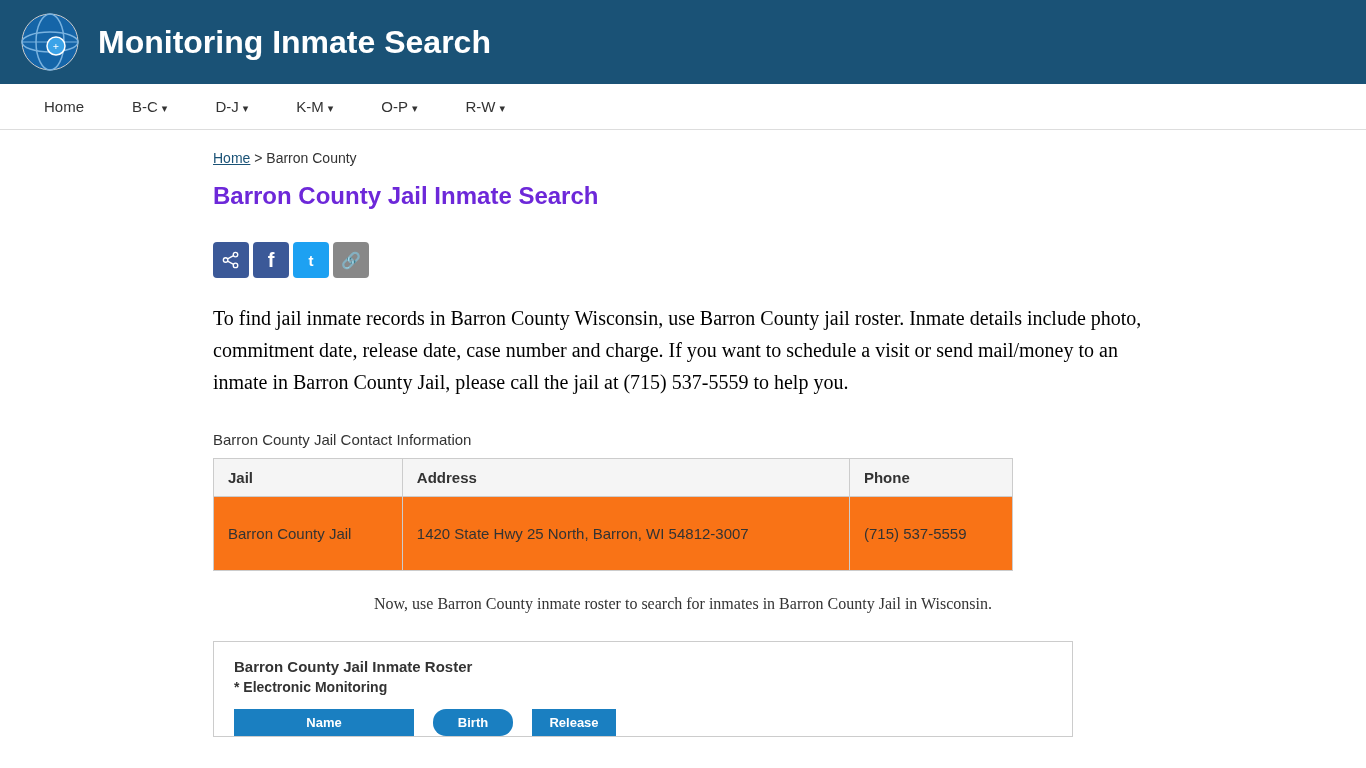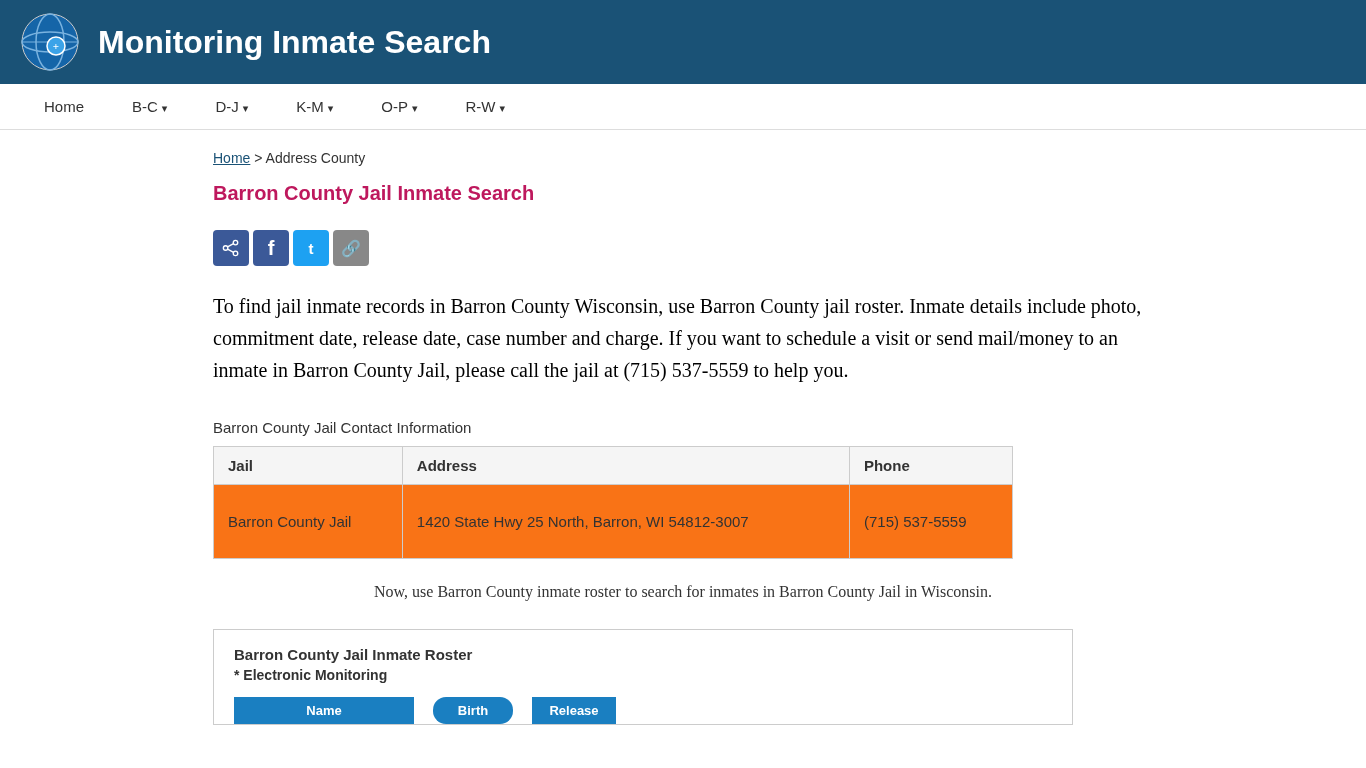--- a/index.html
+++ b/index.html
@@ -73,25 +73,25 @@
       margin-bottom: 16px;
       color: #333;
     }
     .breadcrumb a {
       color: #1a5276;
       text-decoration: underline;
     }
 
     
     .page-title {
-      font-size: 20px;
-      font-weight: bold;
-      font-family: Arial, sans-serif;
-      margin-bottom: 25px;
-      color: #be185d;
+      font-size: 24px;
+      font-weight: bold;
+      font-family: Arial, sans-serif;
+      margin-bottom: 32px;
+      color: #6d28d9;
     }
 
     
     .social-buttons {
       display: flex;
       gap: 4px;
       margin-bottom: 24px;
     }
     .social-btn {
       width: 36px;
@@ -248,21 +248,21 @@
       </a>
     </li>
   </ul>
 </nav>
 
 <main class="main-content">
 
   <div class="breadcrumb">
     <a href="#">Home</a>
     <span>&gt;</span>
-    <span>Address County</span>
+    <span>Barron County</span>
   </div>
 
   <h2 class="page-title">Barron County Jail Inmate Search</h2>
 
   <div class="social-buttons">
     <a href="#" class="social-btn share" title="Share">
       <svg width="18" height="18" viewBox="0 0 20 20" fill="white" xmlns="http://www.w3.org/2000/svg">
         <circle cx="15" cy="4" r="2.5" stroke="white" stroke-width="1.5" fill="none"></circle>
         <circle cx="15" cy="16" r="2.5" stroke="white" stroke-width="1.5" fill="none"></circle>
         <circle cx="4" cy="10" r="2.5" stroke="white" stroke-width="1.5" fill="none"></circle>

